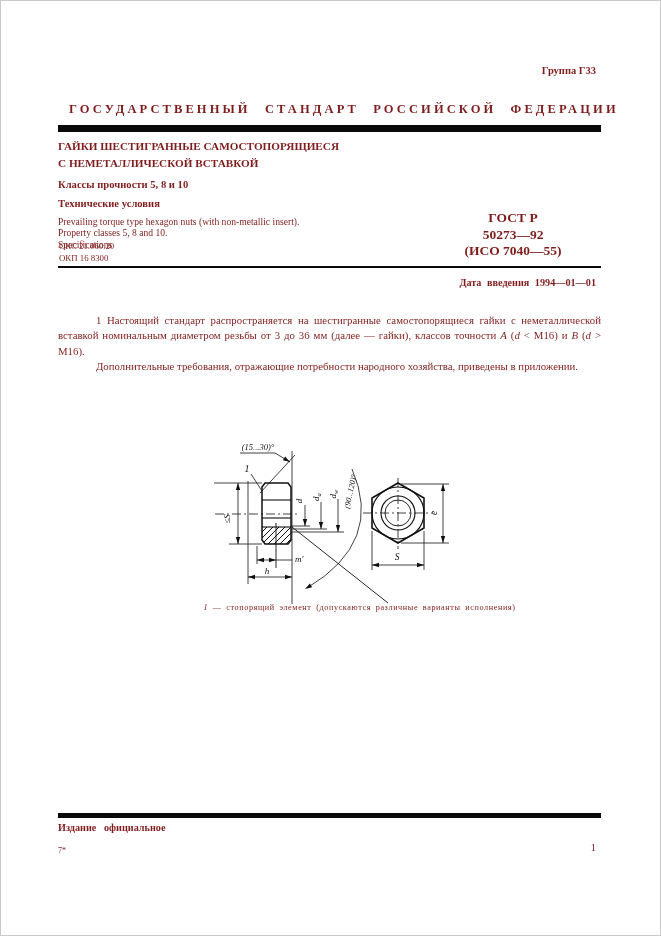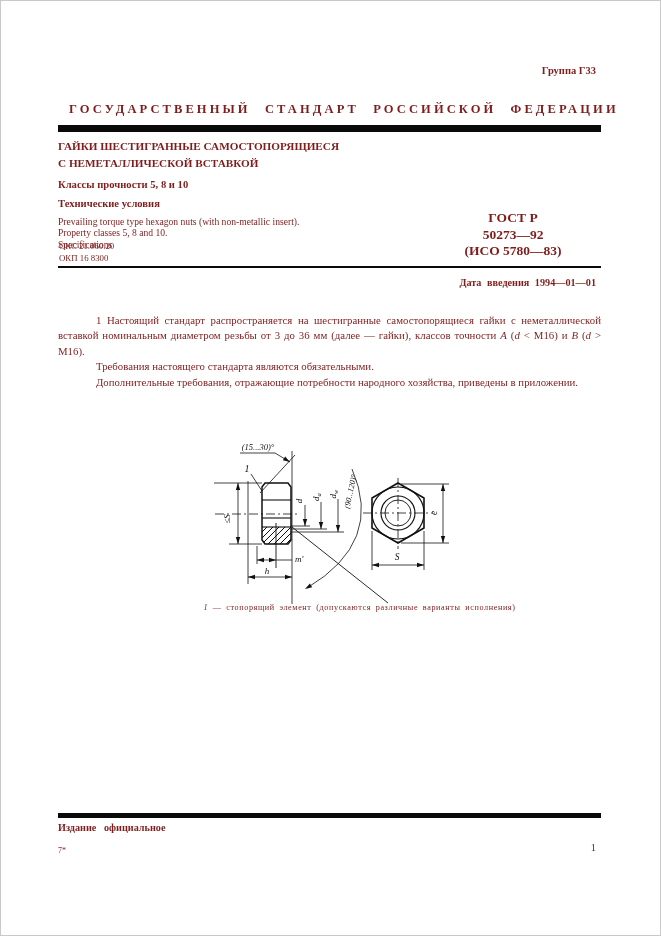--- a/index.html
+++ b/index.html
@@ -57,33 +57,32 @@
     <div class="t-cl">Классы прочности 5, 8 и 10</div>
     <div class="t-sp">Технические условия</div>
     <div class="t-en">Prevailing torque type hexagon nuts (with non-metallic insert).</div>
     <div class="t-en">Property classes 5, 8 and 10.</div>
     <div class="t-en">Specifications</div>
   </div>
 
   <div class="abs designation">
     <div>ГОСТ Р</div>
     <div>50273—92</div>
-    <div>(ИСО 5780—83)</div>
+    <div>(ИСО 7040—55)</div>
   </div>
 
   <div class="abs codes oks">ОКС 21.060.20</div>
   <div class="abs codes okp">ОКП 16 8300</div>
 
   <div class="abs thinrule"></div>
 
   <div class="abs date">Дата введения 1994—01—01</div>
 
   <div class="abs body-text">
     <p><span>1 Настоящий стандарт распространяется на шестигранные самостопорящиеся гайки с неметаллической вставкой номинальным диаметром резьбы от 3 до 36 мм (далее — гайки), классов точности </span><span class="i">А</span><span> (</span><span class="i">d</span><span> &lt; М16) и </span><span class="i">В</span><span> (</span><span class="i">d</span><span> &gt; М16).</span></p>
-    <p>Требования настоящего стандарта являются обязательными.</p>
     <p>Дополнительные требования, отражающие потребности народного хозяйства, приведены в приложении.</p>
   </div>
 
   <svg class="abs figure-svg" width="300" height="185" viewBox="180 430 300 185">
     <defs>
       <pattern id="hatch" width="6" height="6" patternUnits="userSpaceOnUse">
         <path d="M0,6 L6,0" stroke="#111" stroke-width="1"></path>
       </pattern>
     </defs>
 

